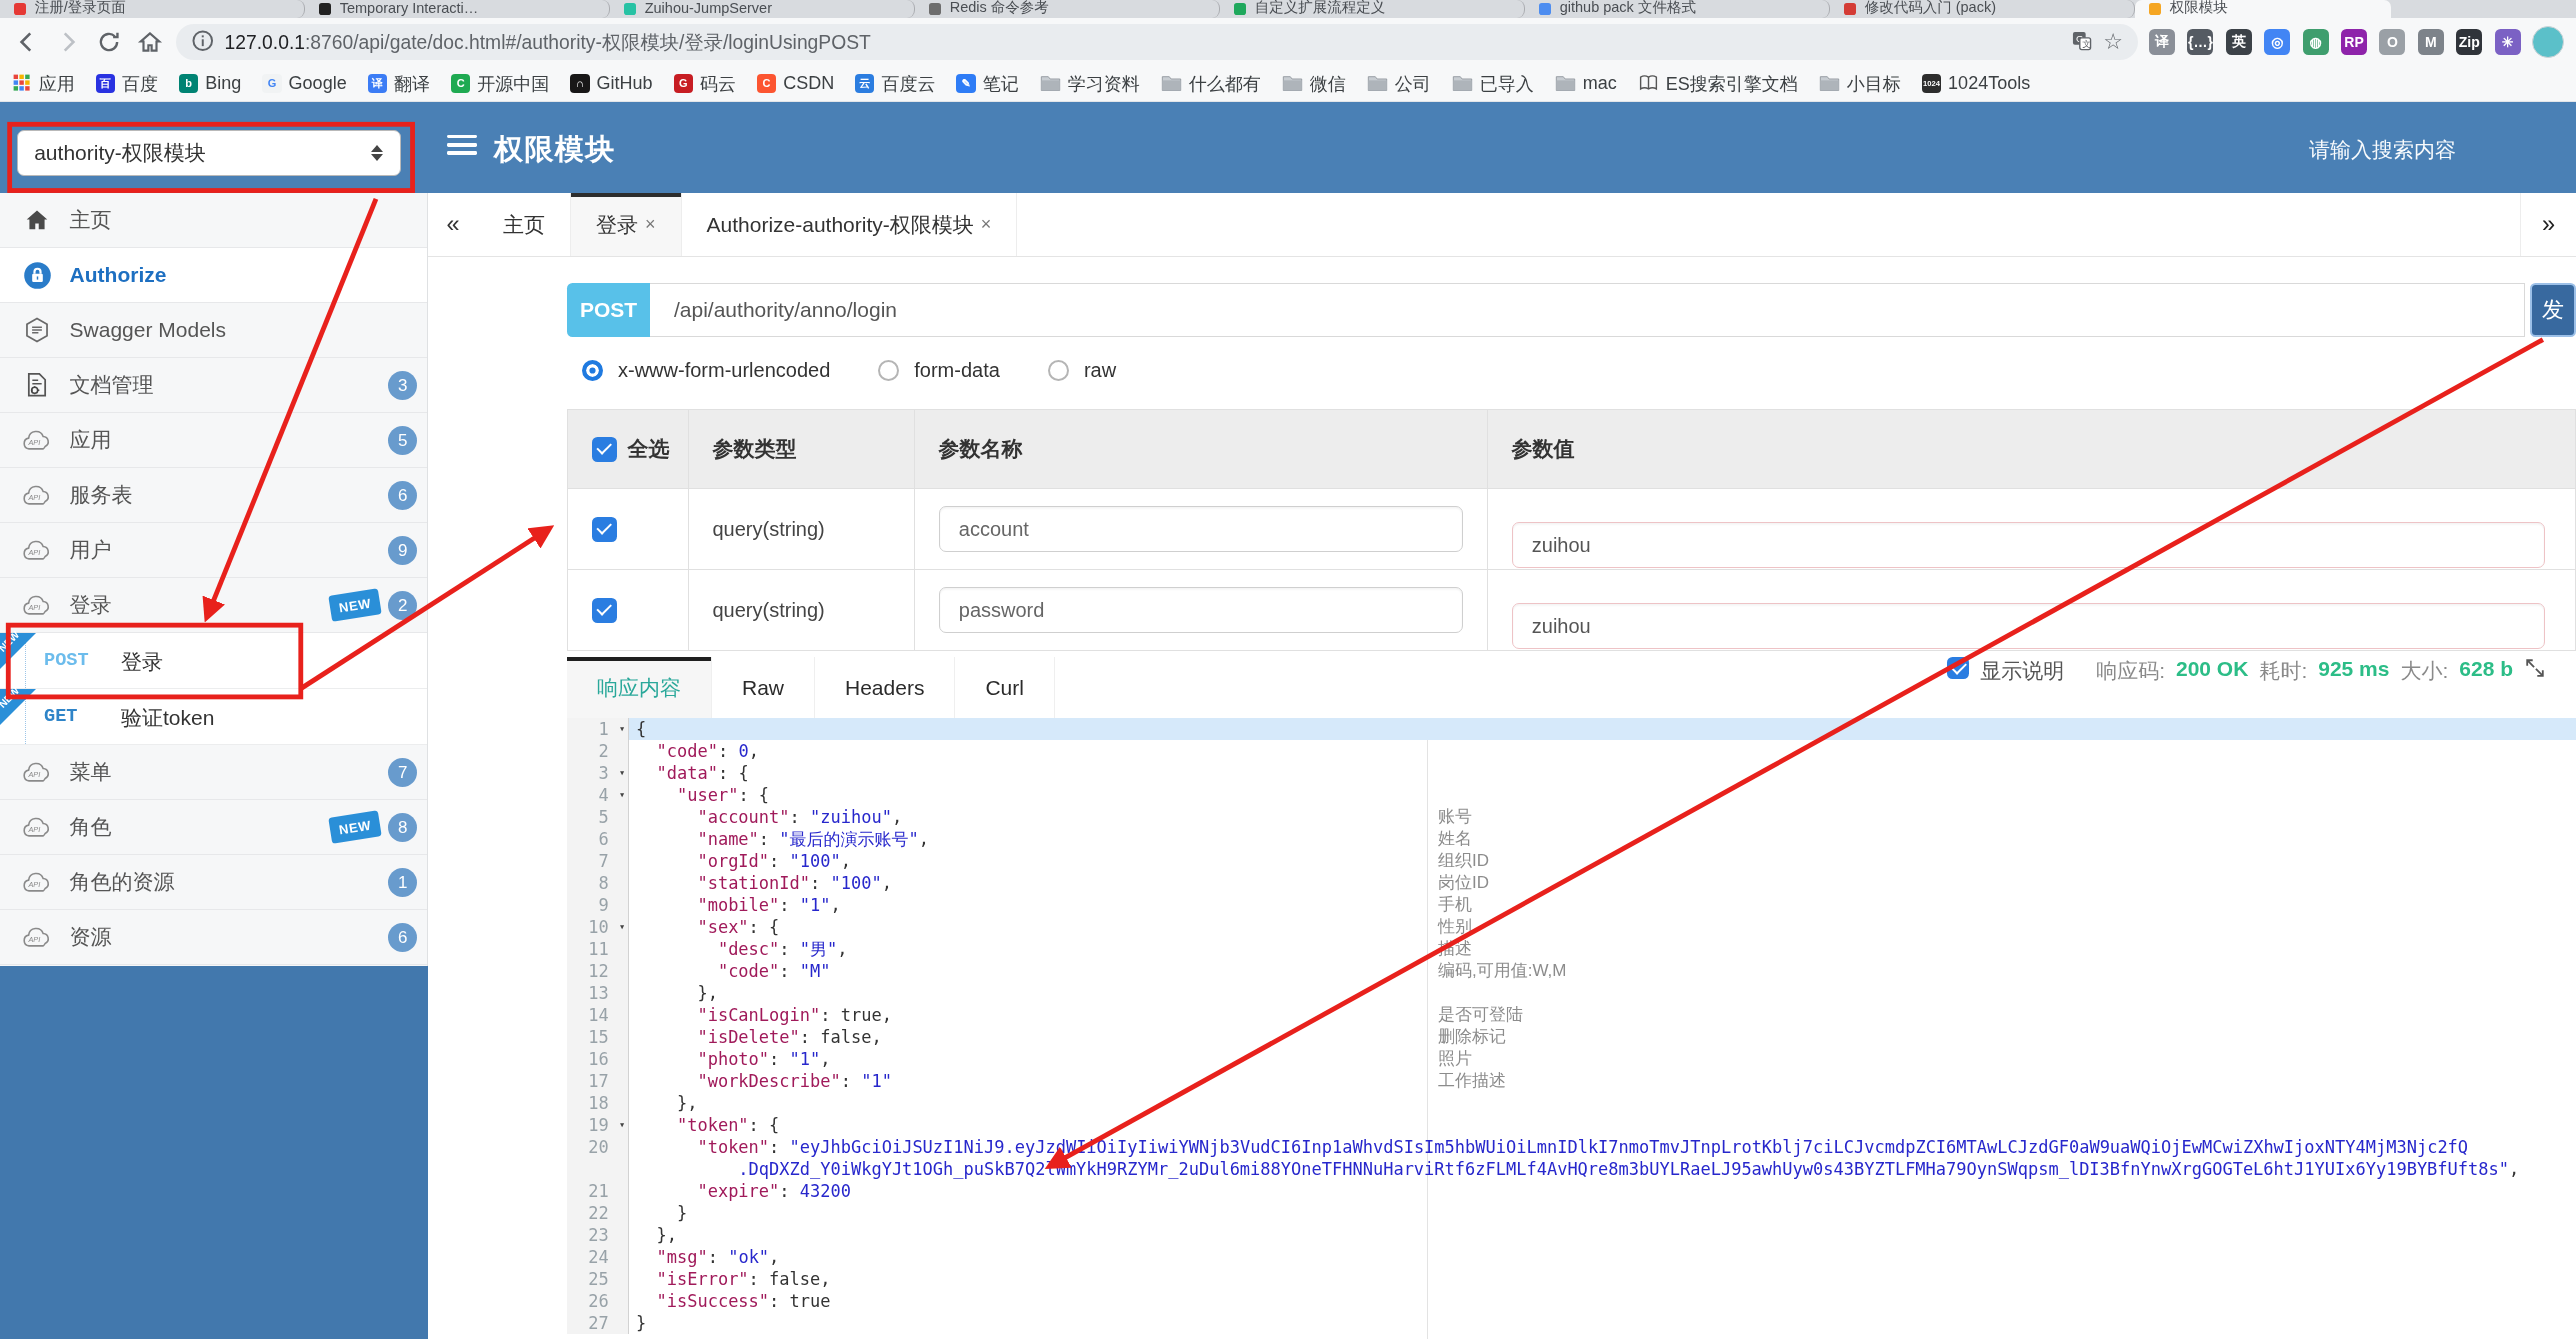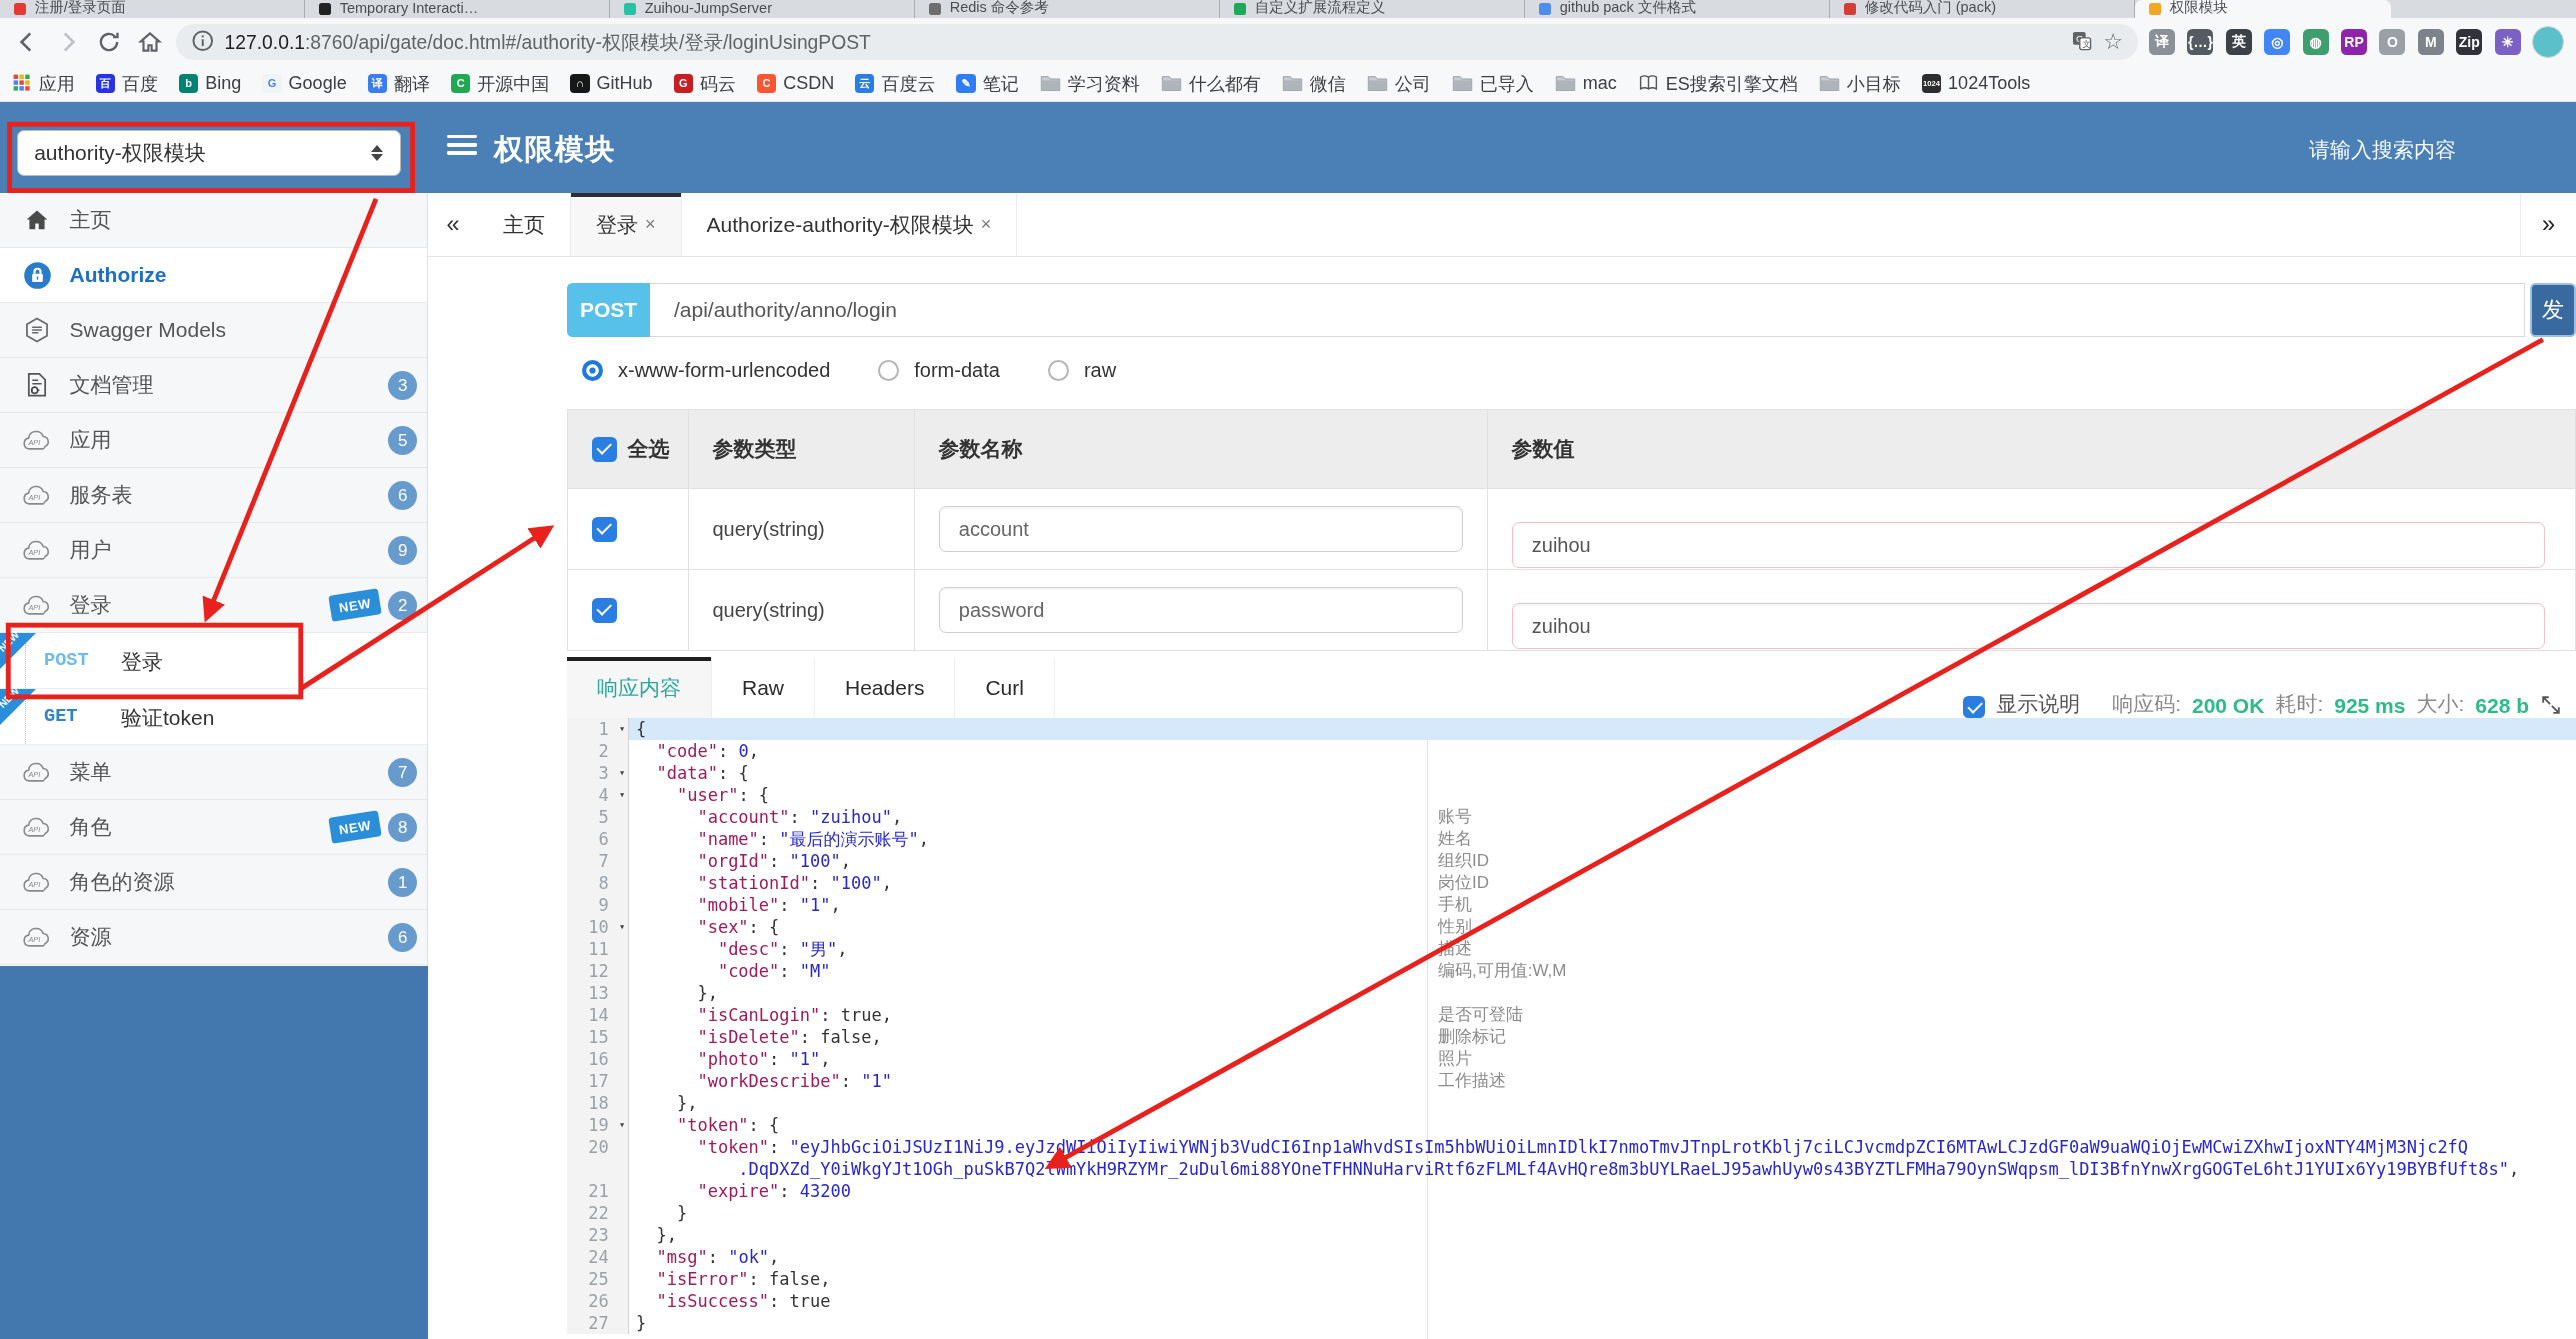--- a/index.html
+++ b/index.html
@@ -1,20 +1,20 @@
 <!DOCTYPE html>
 <html style="font-size:11px"><head>
 <meta charset="utf-8">
 <style>
   html,body{margin:0;padding:0;background:#888;}
   .screen{position:relative;width:2576px;height:1340px;background:#fff;overflow:hidden;
     font-family:"Liberation Sans",sans-serif;color:#333;}
   
   .tabstrip{position:absolute;left:0;top:0;width:2576px;height:18px;background:#d8dbdf;display:flex;align-items:stretch;overflow:hidden;}
-  .btab{display:flex;align-items:center;gap:8.3px;padding:0 14px;width:276px;flex:none;border-right:0.7px solid #aaacb0;overflow:hidden;}
+  .btab{display:flex;align-items:center;gap:8.3px;padding:0 14px;width:276px;flex:none;border-right:0.7px solid #aaacb0;overflow:hidden;border-radius:8px;}
   .btab .fav{width:12.4px;height:12.4px;border-radius:2.8px;flex:none;}
   .btab .ttl{font-size:14.5px;color:#4a4e53;white-space:nowrap;margin-top:-2.8px;}
   .btab.active{background:#f7f8f9;border-right:none;border-radius:7px 7px 0 0;width:228px;}
   .toolbar{position:absolute;left:0;top:18px;width:2576px;height:48px;background:#f7f8f9;display:flex;align-items:center;padding:0 12.4px;box-sizing:border-box;gap:11px;}
   .navbtn{width:30px;height:30px;display:flex;align-items:center;justify-content:center;flex:none;}
   .omnibox{flex:1;height:36px;border-radius:18px;background:#e9ecef;display:flex;align-items:center;padding:0 15px;gap:9.7px;min-width:0;}
   .omnibox .url{font-size:19.3px;white-space:nowrap;overflow:hidden;}
   .omnibox .url .host{color:#202124;}
   .omnibox .url .rest{color:#5f6368;}
   .omni-spacer{flex:1;}
@@ -81,21 +81,21 @@
   .ptable thead th{background:#ededed;height:79px;font-size:21px;font-weight:bold;color:#333;padding-left:23.5px;}
   .ptable td{height:73px;font-size:20px;color:#444;padding-left:23.5px;background:#fff;}
   .cb{width:25px;height:25px;border-radius:5.5px;background:#2a7de1;position:relative;display:inline-block;vertical-align:middle;flex:none;}
   .cb:after{content:"";position:absolute;left:8.3px;top:3.4px;width:6.2px;height:12.4px;border:solid #fff;border-width:0 2.8px 2.8px 0;transform:rotate(45deg);}
   .thflex{display:flex;align-items:center;gap:11px;}
   .pinput{height:46px;border:0.7px solid #cfcfcf;border-radius:7px;box-shadow:inset 0 1.4px 2.1px rgba(0,0,0,.05);font-size:20px;color:#666;display:flex;align-items:center;padding:0 19.3px;background:#fff;width:524px;box-sizing:border-box;}
   .pinput.val{border-color:#eec3c6;width:1033px;color:#555;margin-top:32px;}
   .resptabs{position:absolute;left:0;top:374px;right:0;height:61px;border-bottom:0.7px solid #e6e6e6;display:flex;align-items:stretch;background:#fff;}
   .rtab{display:flex;align-items:center;justify-content:center;padding:8px 30px;font-size:21px;color:#2b2b2b;border-right:0.7px solid #efefef;white-space:nowrap;}
   .rtab.active{background:#f6f6f6;box-shadow:inset 0 4.1px 0 #1f1f1f;color:#2aa89a;}
-  .respinfo{margin-left:auto;display:flex;align-items:flex-end;gap:11px;padding-right:14px;}
+  .respinfo{margin-left:auto;display:flex;align-items:flex-start;gap:11px;padding-right:30px;}
   .respinfo .desc{font-size:21px;color:#555;margin-right:21px;}
   .respinfo .gl{font-size:21px;color:#8a8a8a;}
   .respinfo .gv{font-size:21px;color:#2cbd87;font-weight:bold;}
   
   .editor{position:absolute;left:0;top:435px;right:0;bottom:0;background:#fff;overflow:hidden;}
   .ruler{position:absolute;left:860px;top:0;bottom:0;width:0.7px;background:#e3e3e3;}
   .crow{display:flex;height:22px;line-height:22px;font-family:"DejaVu Sans Mono",monospace;font-size:17px;position:relative;}
   .gut{width:62px;background:#f3f3f3;border-right:0.7px solid #d2d2d2;color:#98a2a8;text-align:right;padding-right:19.3px;box-sizing:border-box;flex:none;position:relative;}
   .caret{position:absolute;right:2.8px;top:-0.7px;font-size:10.3px;color:#444;}
   .cod{padding-left:7px;white-space:pre;flex:1;}

